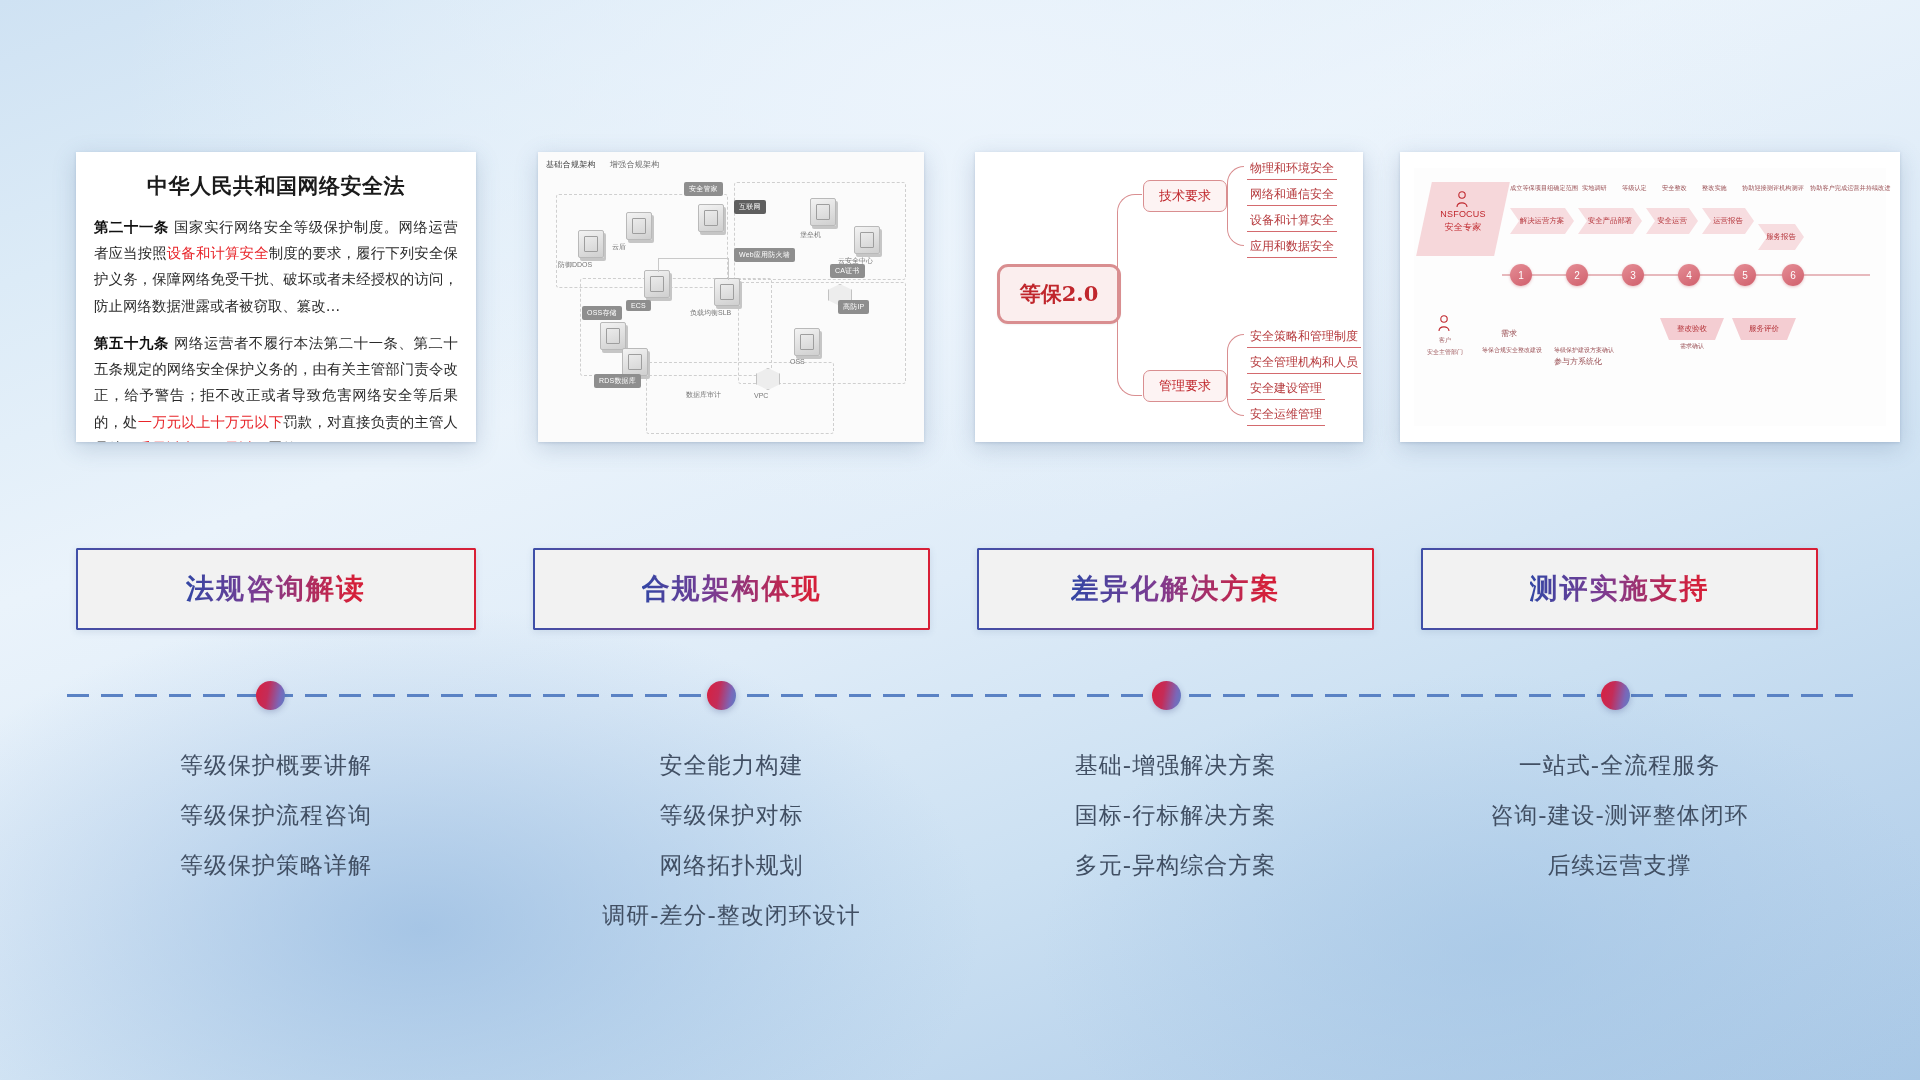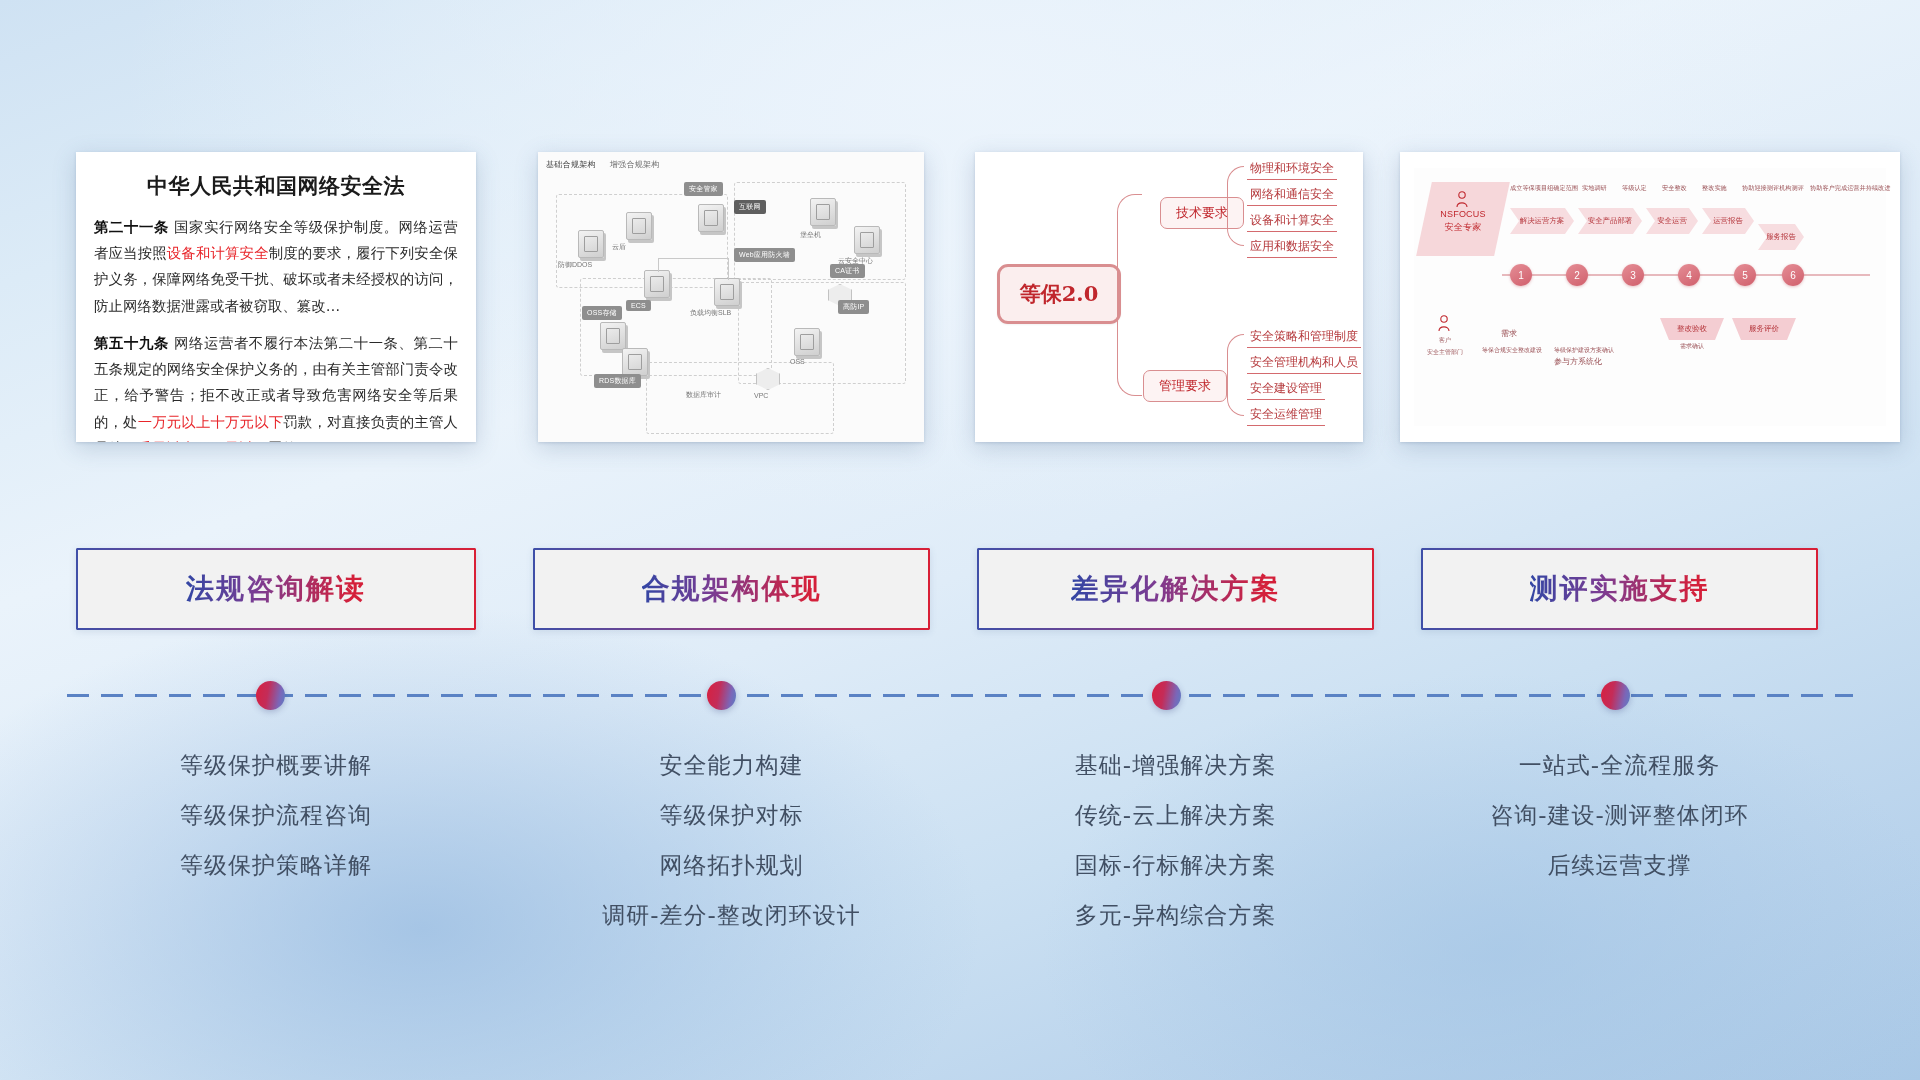--- a/index.html
+++ b/index.html
@@ -259,21 +259,21 @@
         <div class="lnk" style="left:190px;top:106px;width:1px;height:22px;"></div>
       </div>
     </div>
 
     <div class="card c3">
       <div class="mind">
         <div class="mm-root">等保2.0</div>
 
         <div class="mm-curve" style="left:142px;top:42px;width:24px;height:200px;"></div>
 
-        <div class="mm-branch" style="left:168px;top:45px;margin-left:17px;">技术要求</div>
+        <div class="mm-branch" style="left:168px;top:28px;">技术要求</div>
         <div class="mm-branch" style="left:168px;top:218px;">管理要求</div>
 
         <div class="mm-curve" style="left:252px;top:14px;width:16px;height:78px;"></div>
         <div class="mm-leaf" style="left:272px;top:8px;">物理和环境安全</div>
         <div class="mm-leaf" style="left:272px;top:34px;">网络和通信安全</div>
         <div class="mm-leaf" style="left:272px;top:60px;">设备和计算安全</div>
         <div class="mm-leaf" style="left:272px;top:86px;">应用和数据安全</div>
 
         <div class="mm-curve" style="left:252px;top:182px;width:16px;height:80px;"></div>
         <div class="mm-leaf" style="left:272px;top:176px;">安全策略和管理制度</div>
@@ -371,21 +371,20 @@
     <ul>
       <li>安全能力构建</li>
       <li>等级保护对标</li>
       <li>网络拓扑规划</li>
       <li>调研-差分-整改闭环设计</li>
     </ul>
   </div>
   <div class="col l3">
     <ul>
       <li>基础-增强解决方案</li>
-      <li>传统-云上解决方案</li>
       <li>国标-行标解决方案</li>
       <li>多元-异构综合方案</li>
     </ul>
   </div>
   <div class="col l4">
     <ul>
       <li>一站式-全流程服务</li>
       <li>咨询-建设-测评整体闭环</li>
       <li>后续运营支撑</li>
     </ul>

